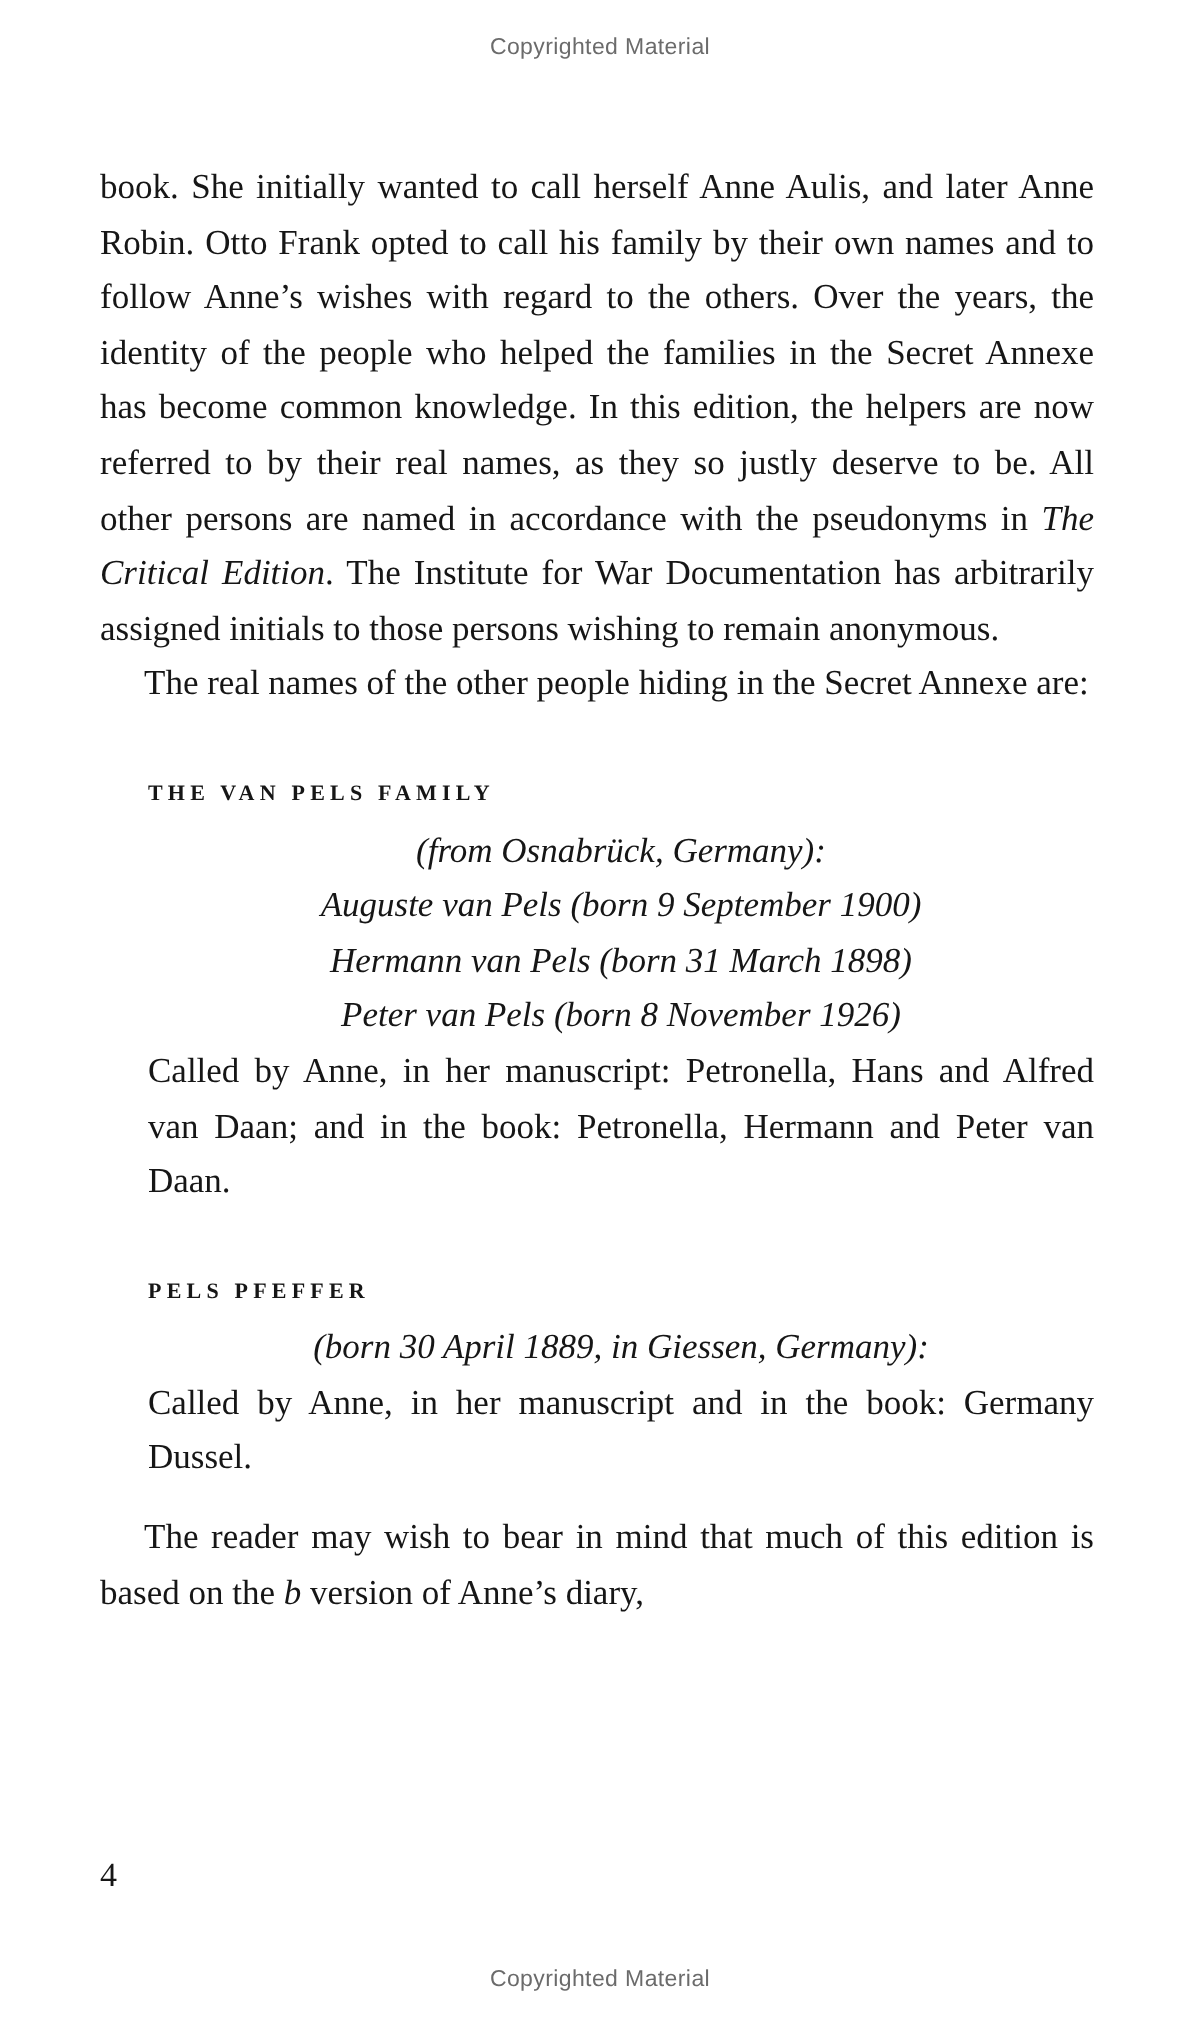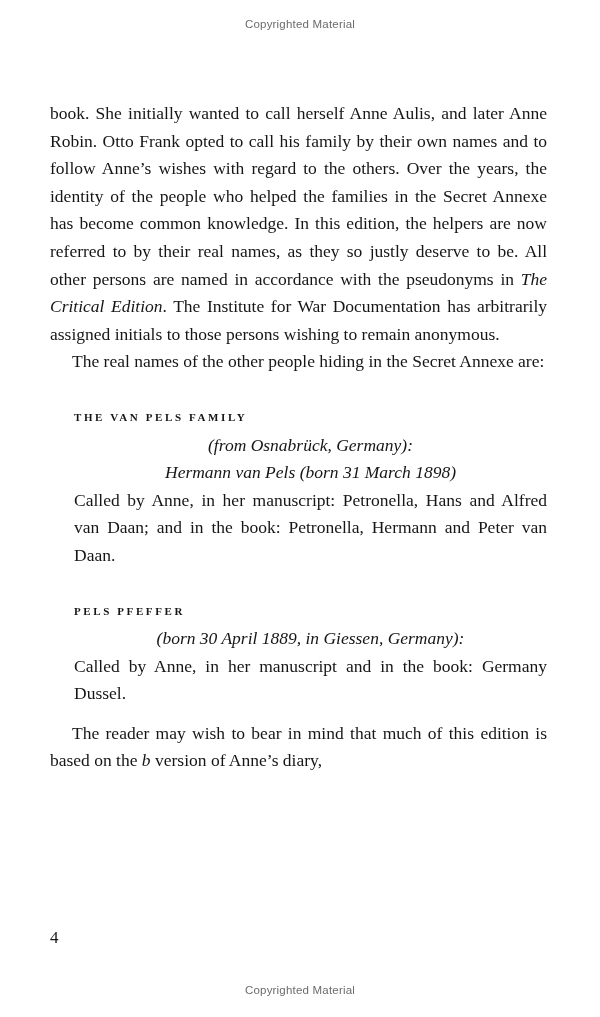--- a/index.html
+++ b/index.html
@@ -21,21 +21,21 @@
     font-family: "Liberation Sans", sans-serif;
     font-size: 11.5px;
     color: #6b6b6b;
     letter-spacing: 0.2px;
   }
   .copyright-top { top: 18px; }
   .copyright-bottom { top: 984px; }
   .content {
     position: absolute;
     left: 50px;
-    top: 100px;
+    top: 80px;
     width: 497px;
     font-size: 17.5px;
     line-height: 27.6px;
   }
   p.body-par {
     text-align: justify;
     text-justify: inter-word;
   }
   p.indent { text-indent: 22px; }
   .name-block {
@@ -77,21 +77,23 @@
 
   <div class="content">
 
     <p class="body-par"><span>book. She initially wanted to call herself Anne Aulis, and later Anne Robin. Otto Frank opted to call his family by their own names and to follow Anne’s wishes with regard to the others. Over the years, the identity of the people who helped the families in the Secret Annexe has become common knowledge. In this edition, the helpers are now referred to by their real names, as they so justly deserve to be. All other persons are named in accordance with the pseudonyms in </span><em>The Critical Edition</em><span>. The Institute for War Documentation has arbitrarily assigned initials to those persons wishing to remain anonymous.</span></p>
 
     <p class="body-par indent">The real names of the other people hiding in the Secret Annexe are:</p>
 
     <div class="name-block">
       <div class="block-heading">THE VAN PELS FAMILY</div>
       <div class="block-line">(from Osnabrück, Germany):</div>
+      <div class="block-line">Auguste van Pels (born 9 September 1900)</div>
       <div class="block-line">Hermann van Pels (born 31 March 1898)</div>
+      <div class="block-line">Peter van Pels (born 8 November 1926)</div>
       <div class="block-par">Called by Anne, in her manuscript: Petronella, Hans and Alfred van Daan; and in the book: Petronella, Hermann and Peter van Daan.</div>
     </div>
 
     <div class="name-block">
       <div class="block-heading">PELS PFEFFER</div>
       <div class="block-line">(born 30 April 1889, in Giessen, Germany):</div>
       <div class="block-par">Called by Anne, in her manuscript and in the book: Germany Dussel.</div>
     </div>
 
     <p class="body-par indent closing-par"><span>The reader may wish to bear in mind that much of this edition is based on the </span><em>b</em><span> version of Anne’s diary,</span></p>

